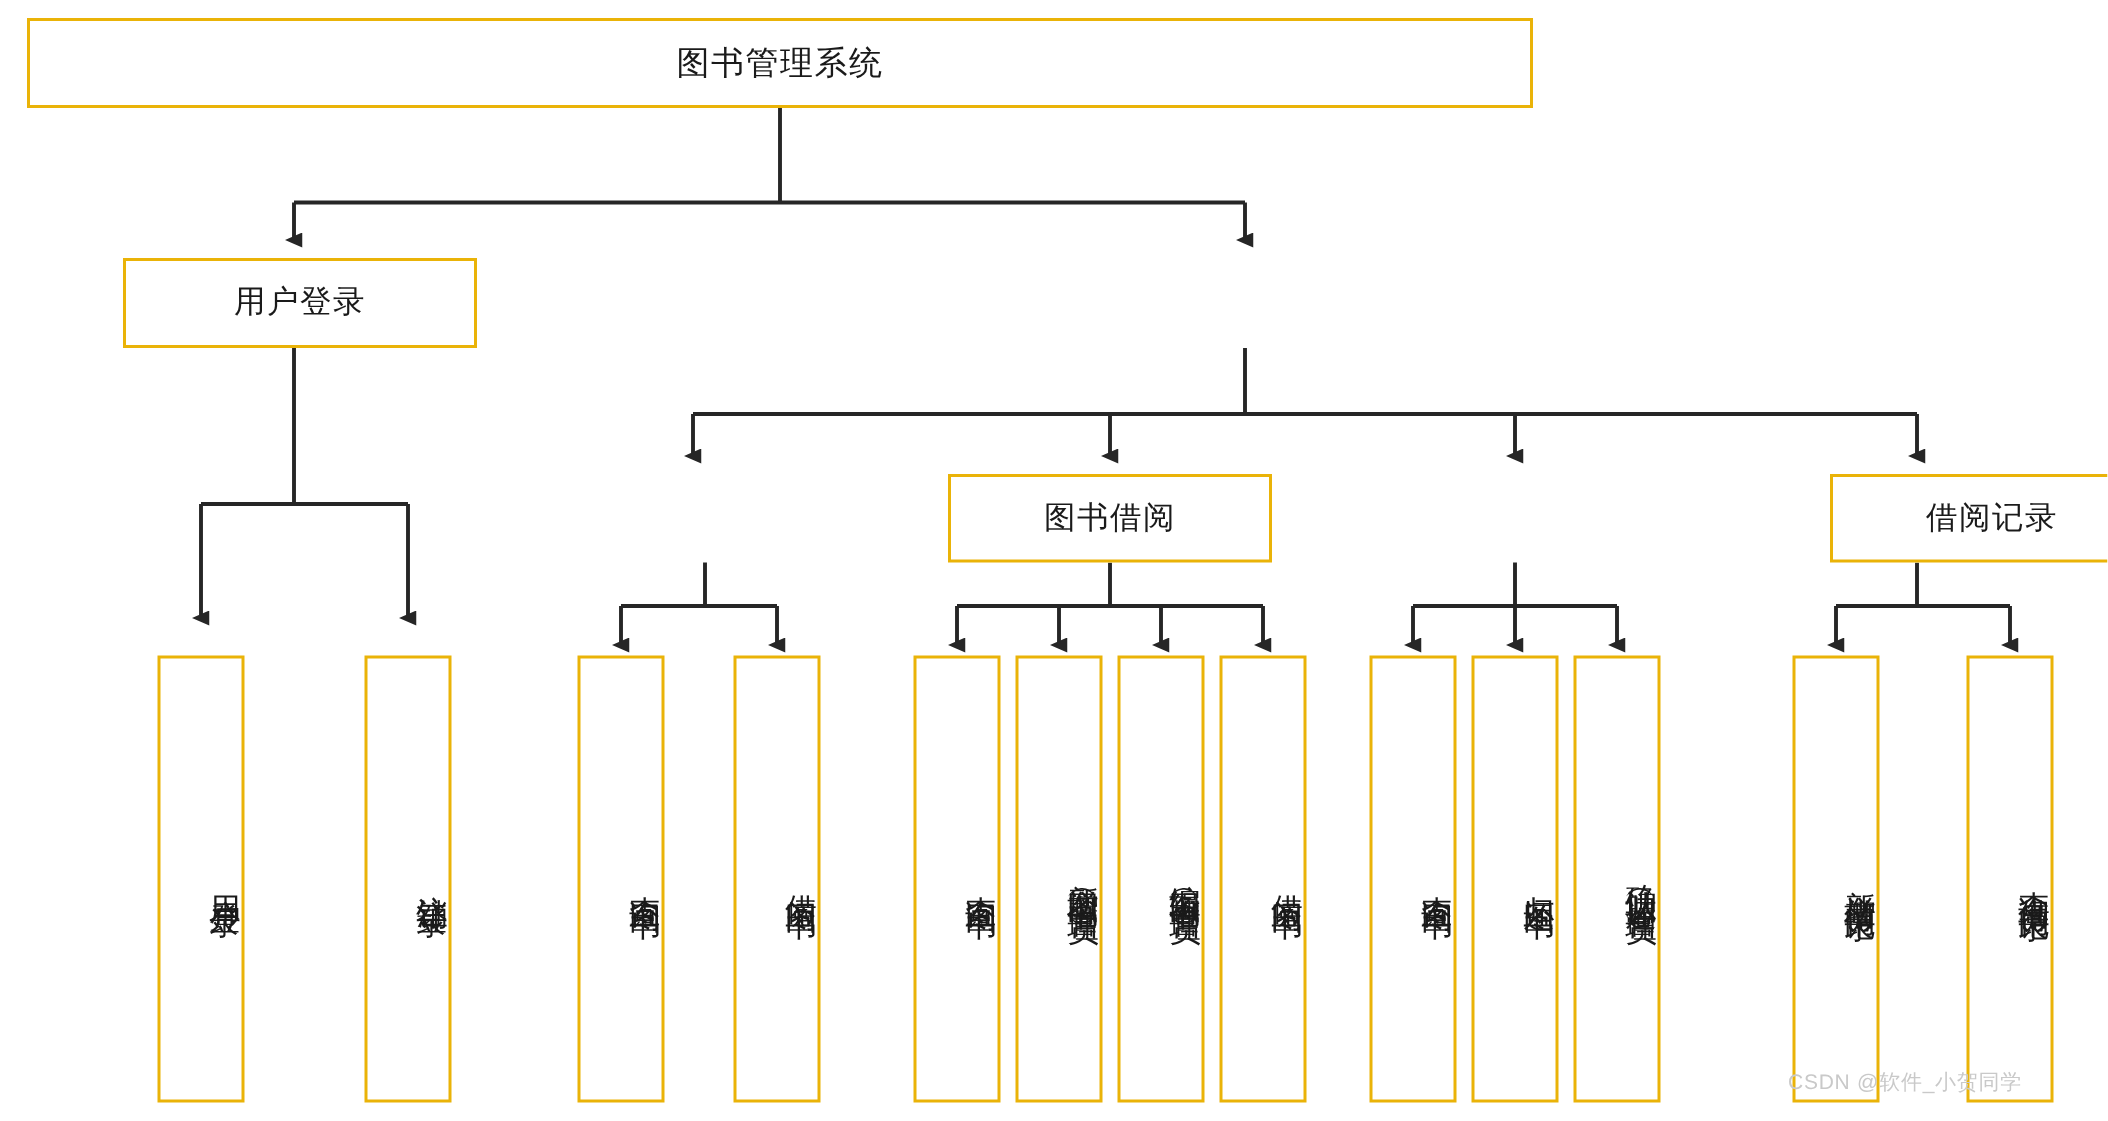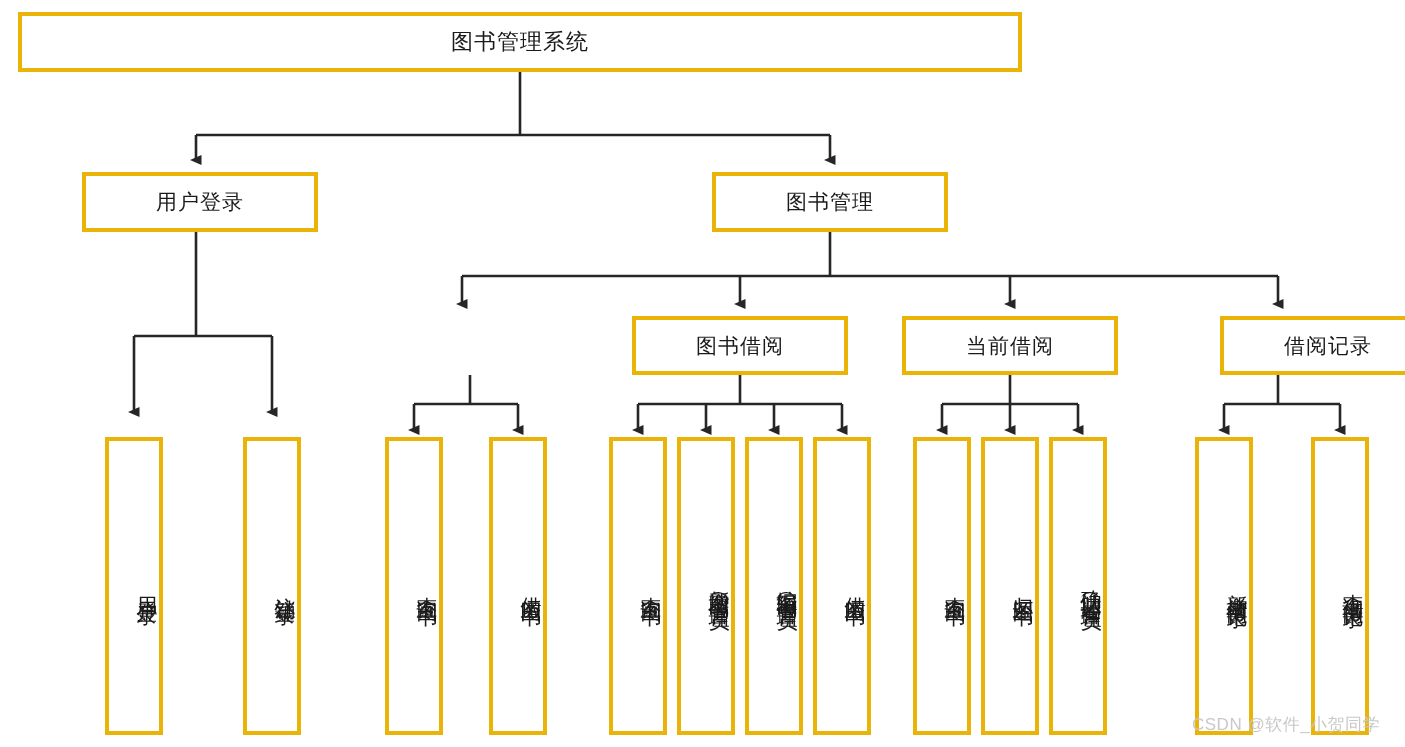--- a/index.html
+++ b/index.html
@@ -23,21 +23,21 @@
     left: 0;
     top: 0;
     width: 1405px;
     height: 747px;
     pointer-events: none;
   }
   .node {
     position: absolute;
     box-sizing: border-box;
     background: #ffffff;
-    border: 4px solid #eab308;
+    border: 2px solid #eab308;
     display: flex;
     align-items: center;
     justify-content: center;
     text-align: center;
   }
   .node.h {
     font-size: 21px;
     letter-spacing: 1px;
     line-height: 1.2;
   }
@@ -54,21 +54,21 @@
     align-items: flex-start;
     justify-content: center;
   }
   .node.v .vtext {
     writing-mode: vertical-rl;
     text-orientation: upright;
     display: block;
   }
   .watermark {
     position: absolute;
-    font-size: 17px;
+    font-size: 14px;
     color: #c9c9c9;
     letter-spacing: 0.5px;
     white-space: nowrap;
     user-select: none;
   }
 </style>
 </head>
 <body>
 
 <div id="canvas">
@@ -123,29 +123,23 @@
     </g>
   </svg>
 
   <div class="node h root" style="left:18px; top:12px; width:1004px; height:60px;">
     <span>图书管理系统</span>
   </div>
 
   <div class="node h" style="left:82px; top:172px; width:236px; height:60px;">
     <span>用户登录</span>
   </div>
-  <div class="node h" style="left:712px; top:172px; width:236px; height:60px;">
-    <span>图书管理</span>
-  </div>
 
   <div class="node h" style="left:632px; top:316px; width:216px; height:59px;">
     <span>图书借阅</span>
-  </div>
-  <div class="node h" style="left:902px; top:316px; width:216px; height:59px;">
-    <span>当前借阅</span>
   </div>
   <div class="node h" style="left:1220px; top:316px; width:216px; height:59px;">
     <span>借阅记录</span>
   </div>
 
   <div class="node v" style="left:105px; top:437px; width:58px; height:298px;">
     <span class="vtext">用户登录</span>
   </div>
   <div class="node v" style="left:243px; top:437px; width:58px; height:298px;">
     <span class="vtext">注销登录</span>

